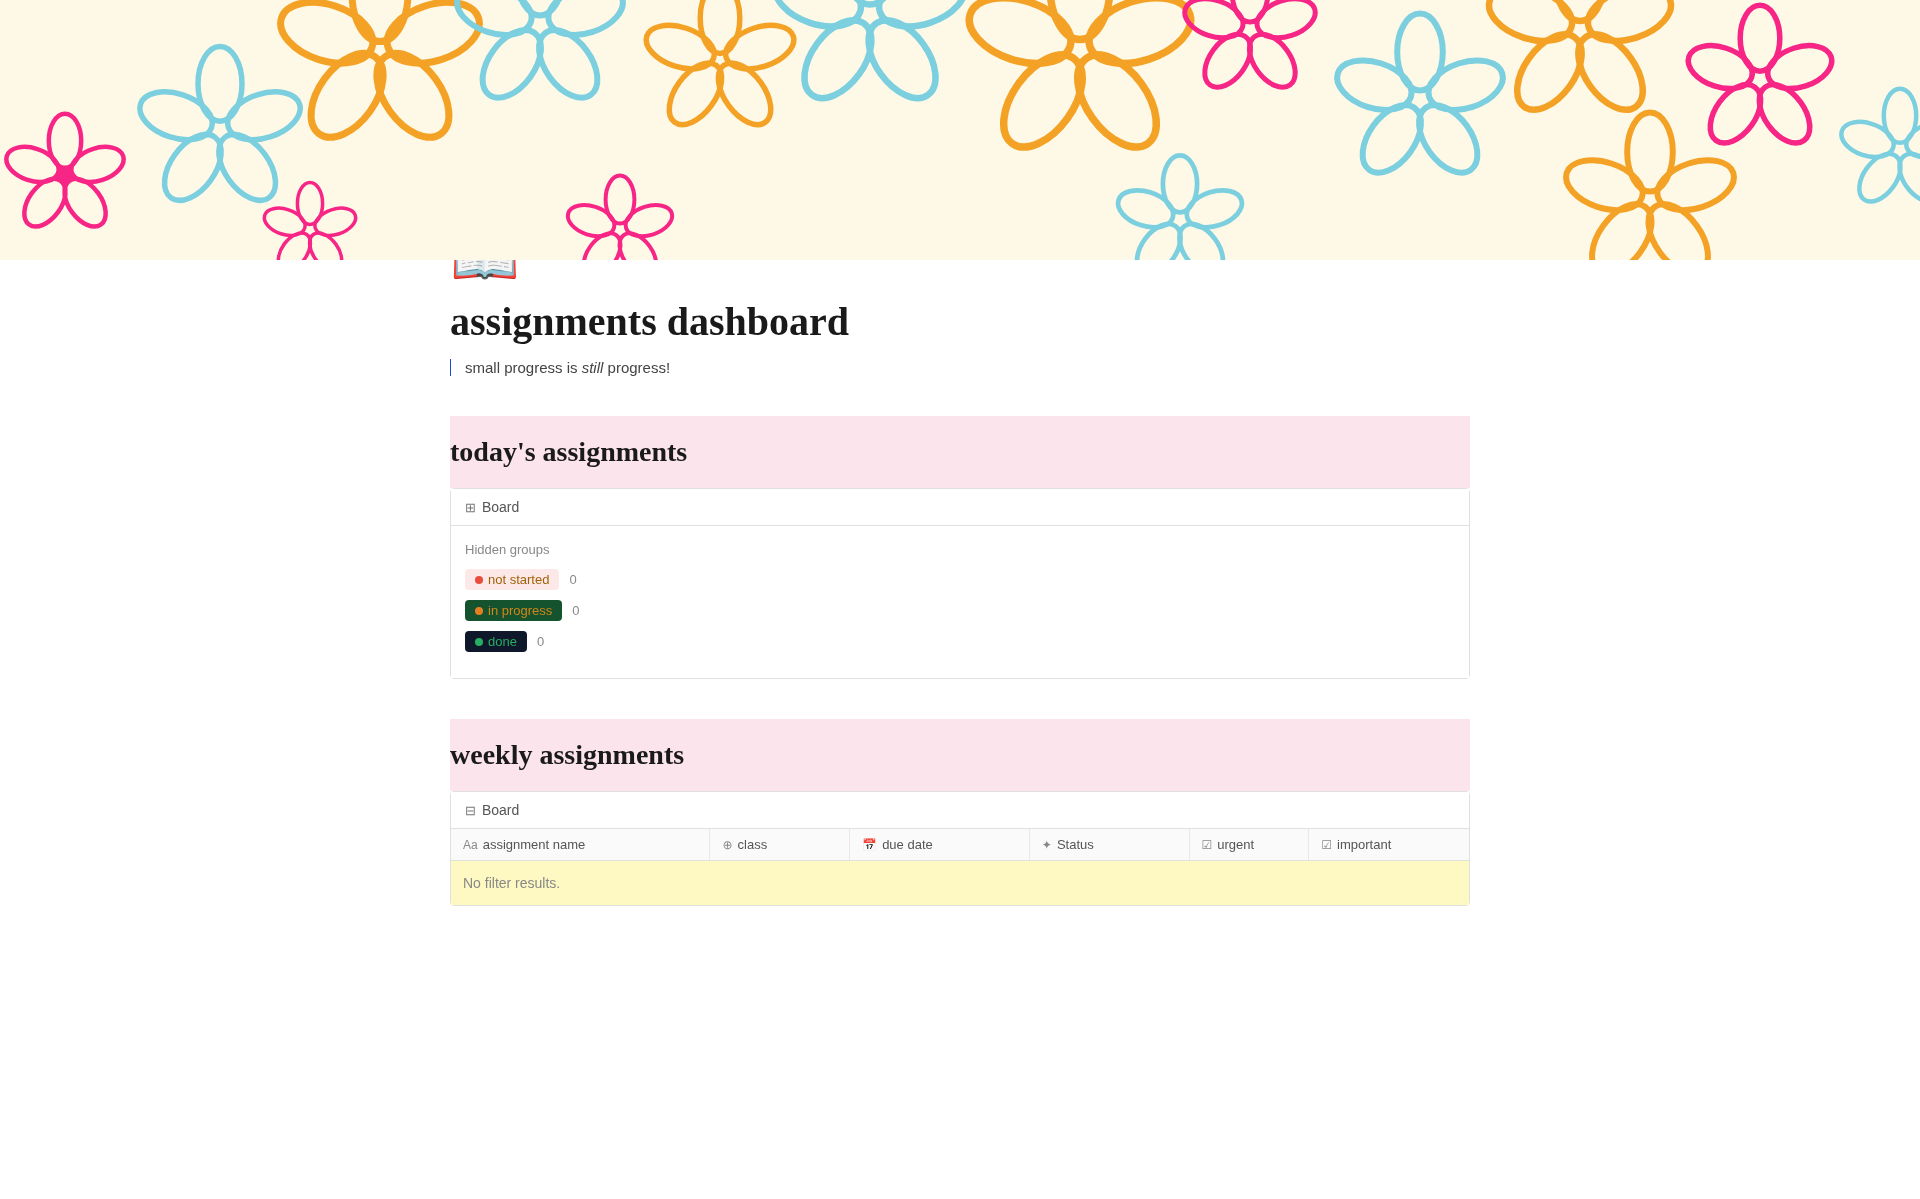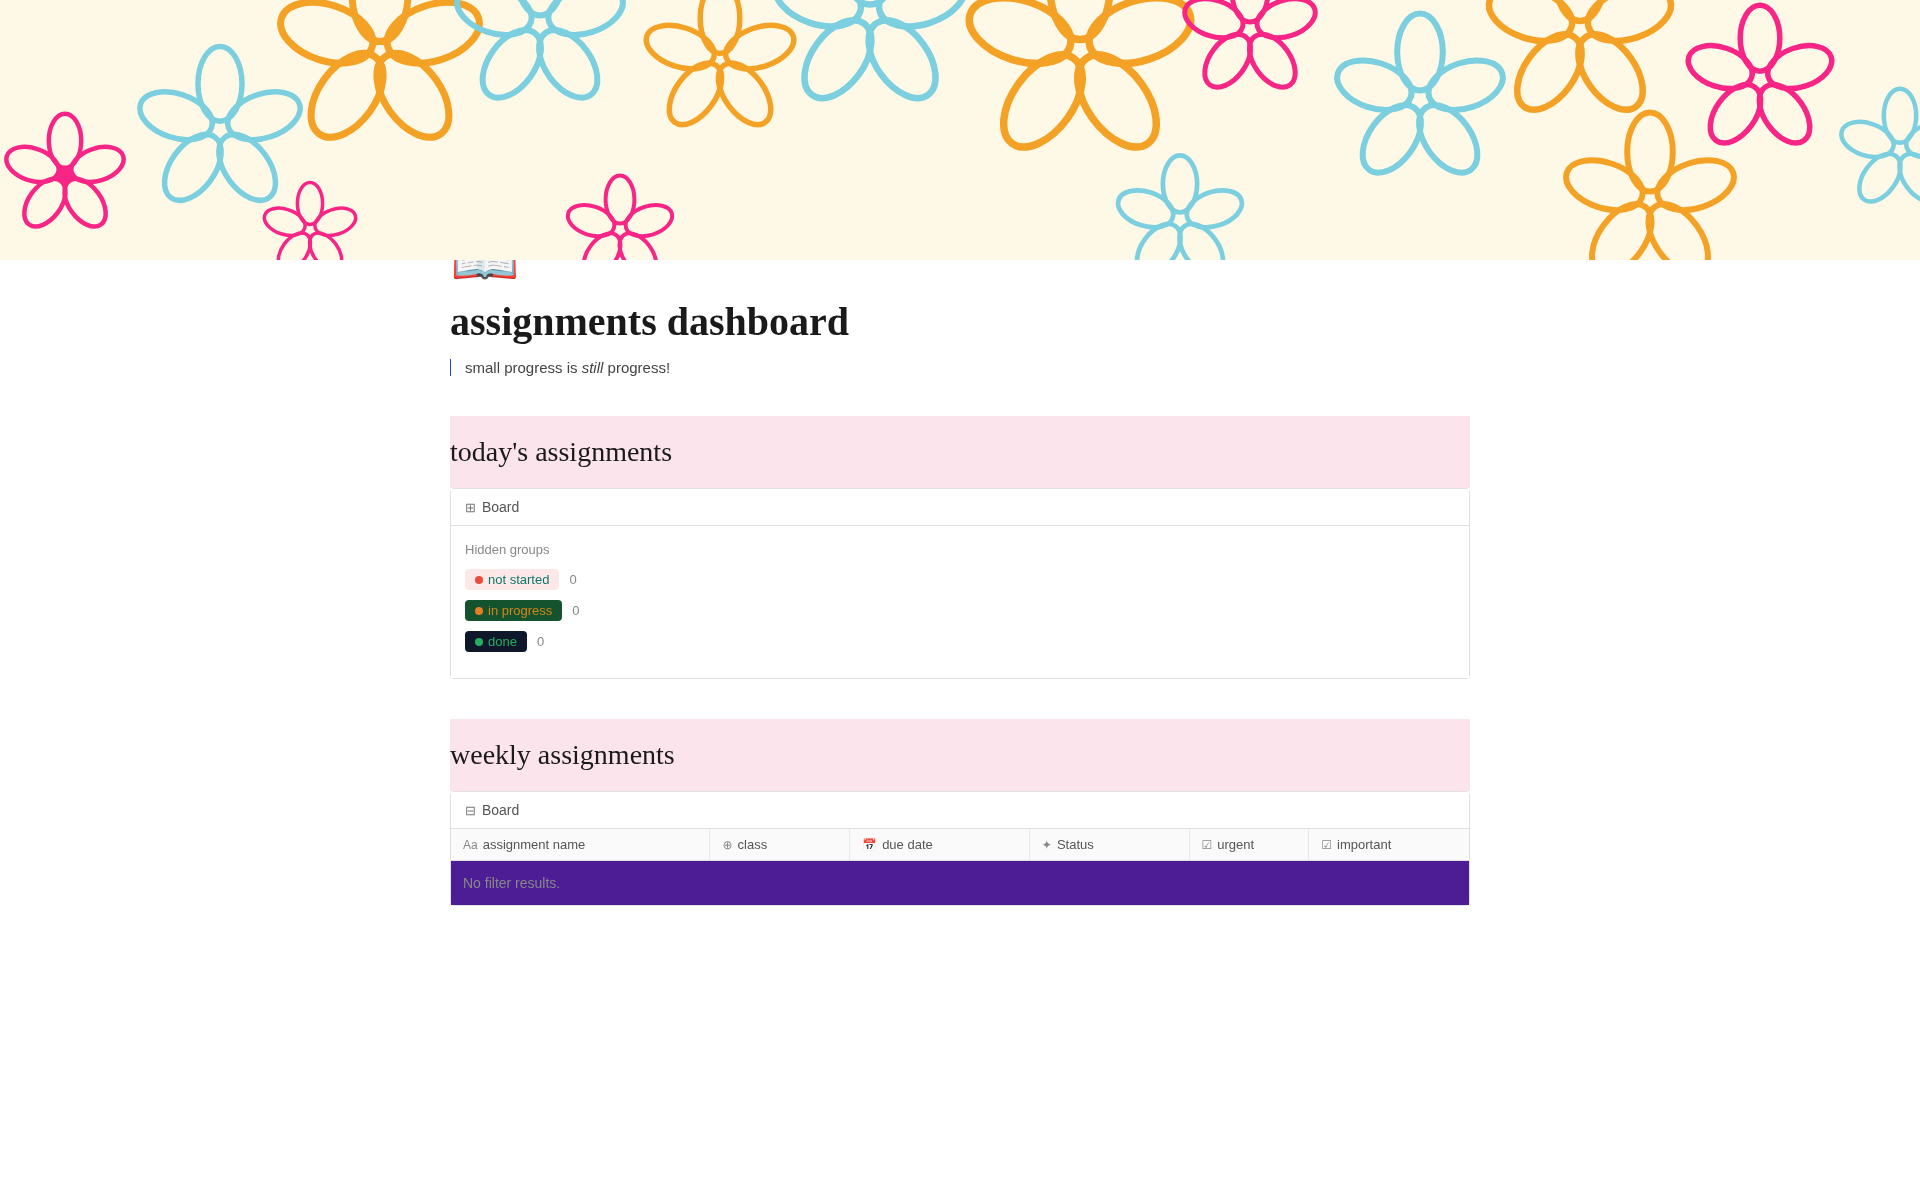--- a/index.html
+++ b/index.html
@@ -63,21 +63,21 @@
       color: #444;
     }
 
     .quote-block em {
       font-style: italic;
     }
 
     
     .section-heading {
       font-size: 28px;
-      font-weight: 400;
+      font-weight: 700;
       color: #1a1a1a;
       background-color: #fce4ec;
       padding: 10px 0;
       margin-bottom: 0;
       font-family: Georgia, serif;
     }
 
     
     .db-block {
       border: 1px solid #e0e0e0;
@@ -132,21 +132,21 @@
 
     .status-dot {
       width: 8px;
       height: 8px;
       border-radius: 50%;
       display: inline-block;
     }
 
     .badge-not-started {
       background-color: #fde8e8;
-      color: #0f766e;
+      color: #a16207;
     }
     .badge-not-started .status-dot { background-color: #e74c3c; }
 
     .badge-in-progress {
       background-color: #14532d;
       color: #d4851a;
     }
     .badge-in-progress .status-dot { background-color: #e67e22; }
 
     .badge-done {
@@ -155,21 +155,21 @@
     }
     .badge-done .status-dot { background-color: #27ae60; }
 
     .group-count {
       font-size: 13px;
       color: #888;
     }
 
     
     .table-area {
-      background: #4c1d95;
+      background: #fef9c3;
     }
 
     .table-columns {
       display: flex;
       border-bottom: 1px solid #e0e0e0;
       background: #fafafa;
     }
 
     .table-col {
       display: flex;

